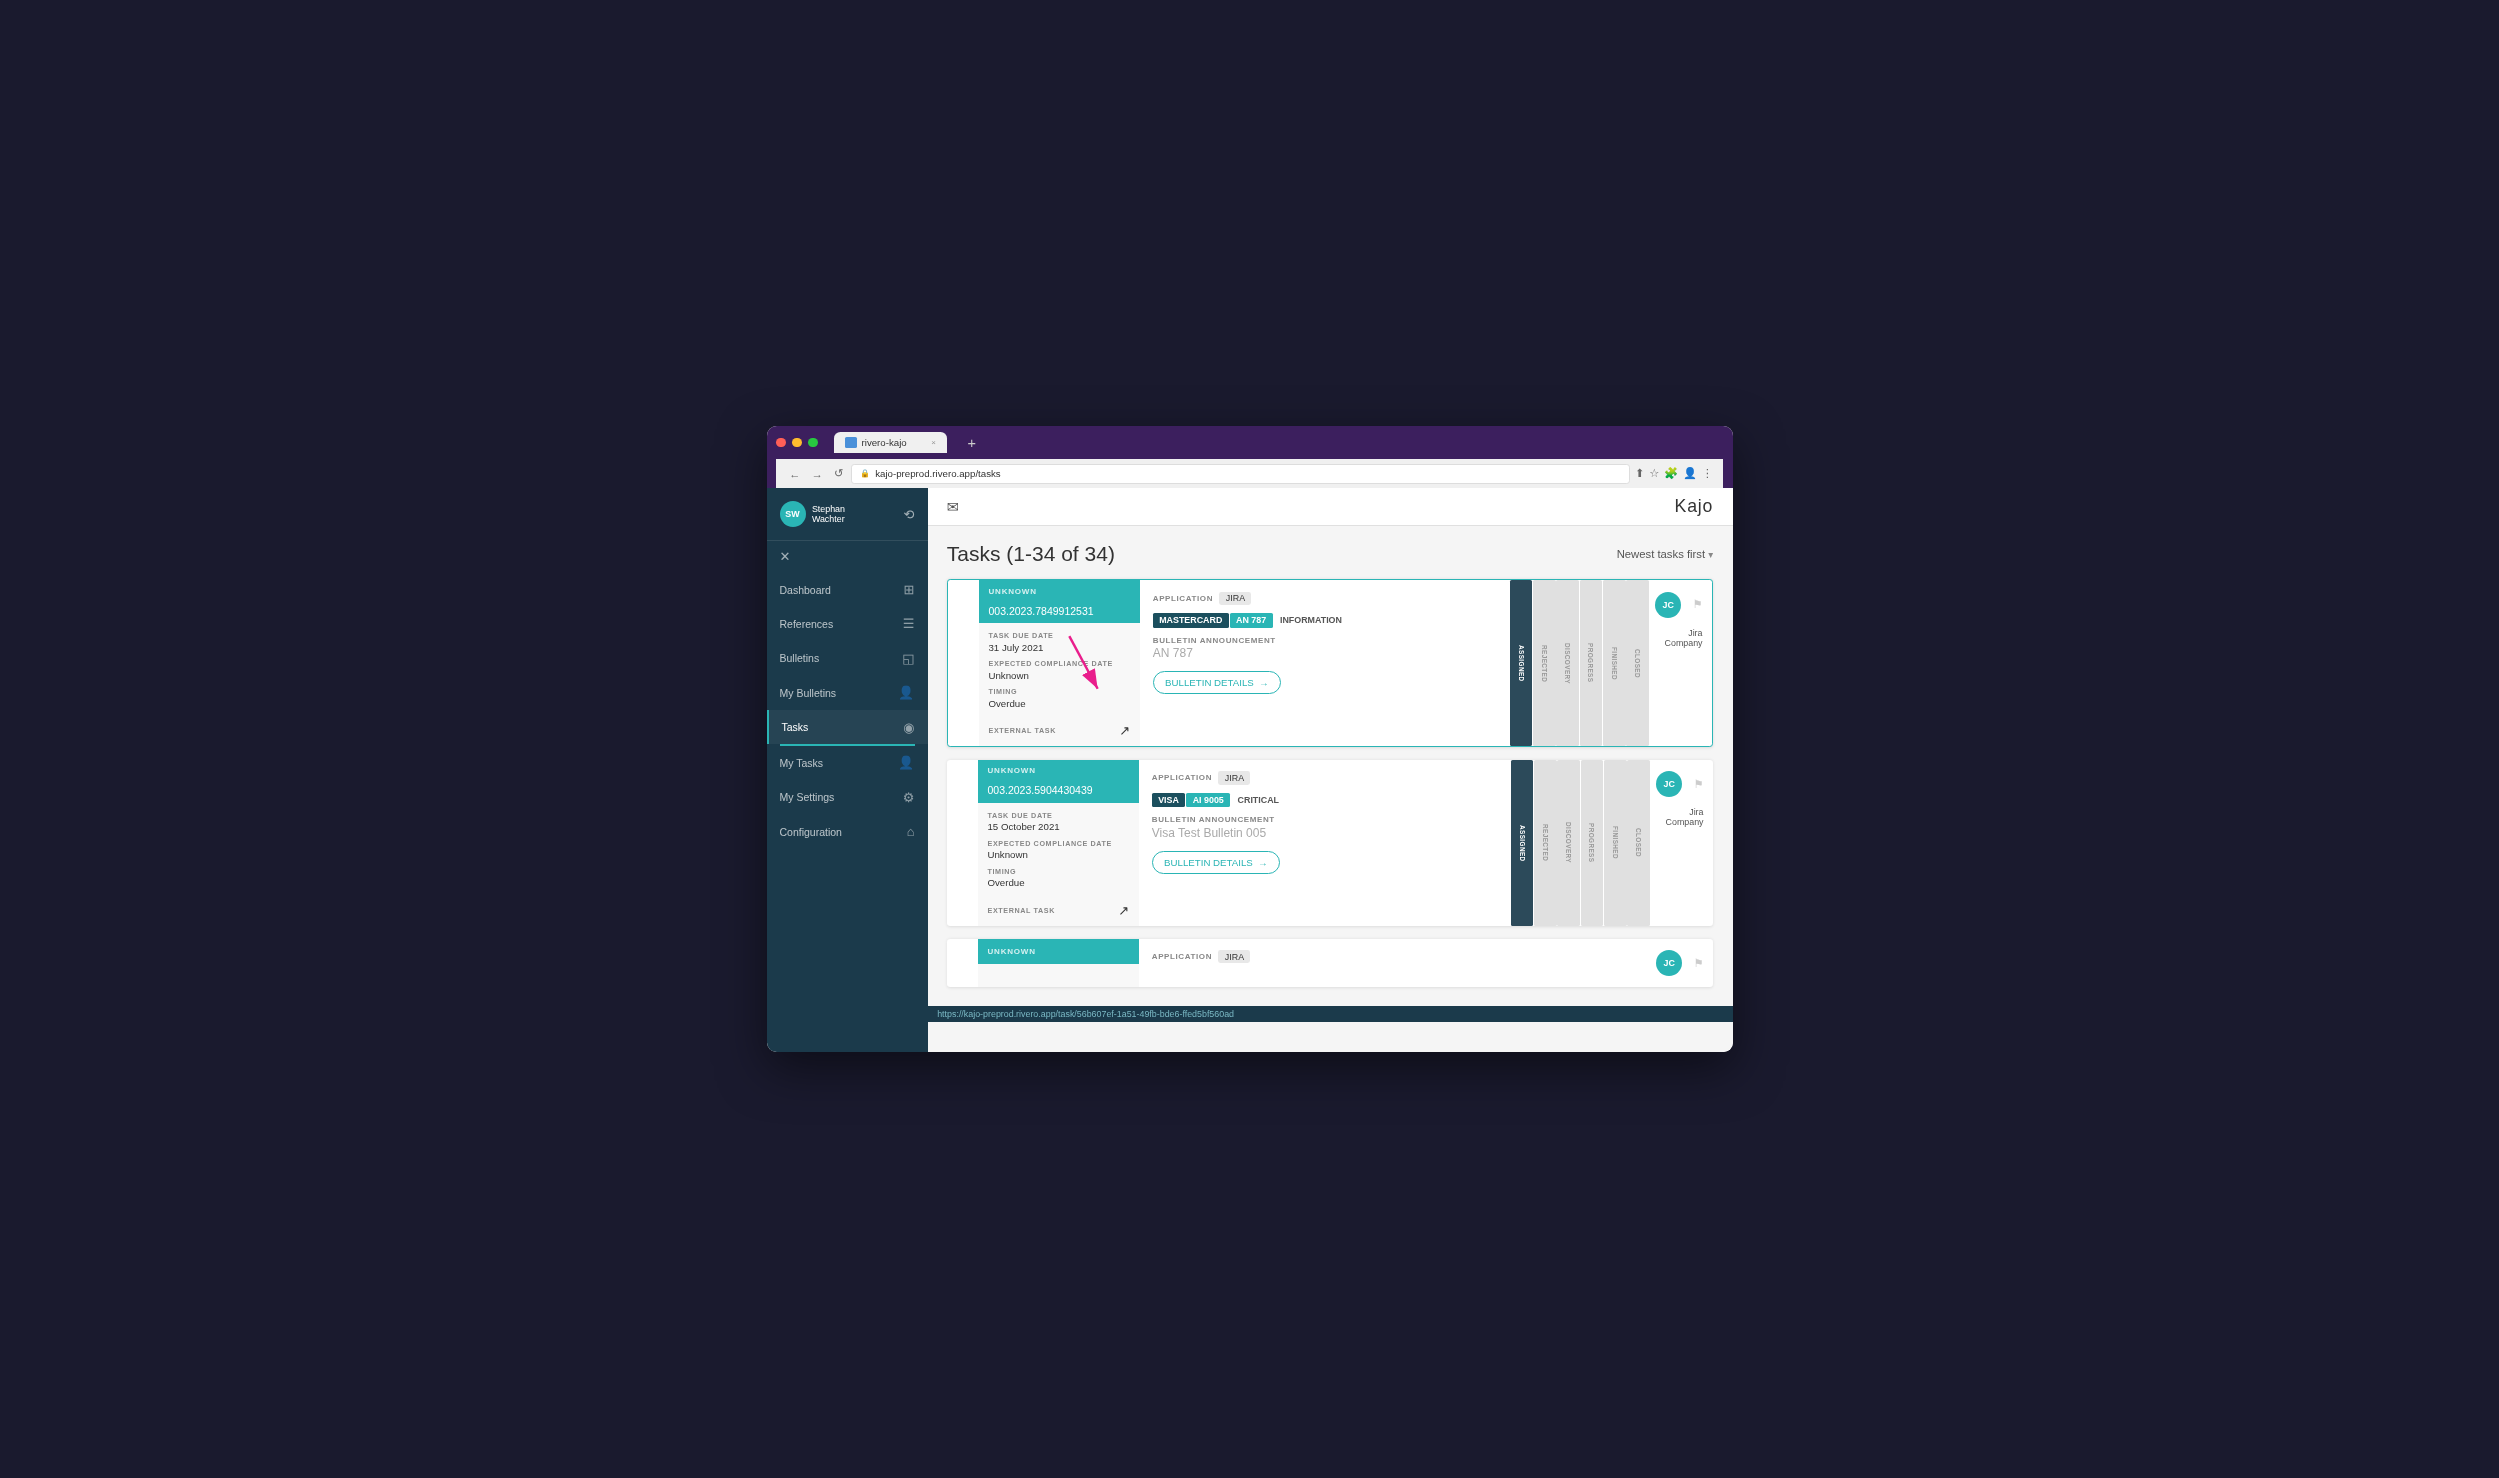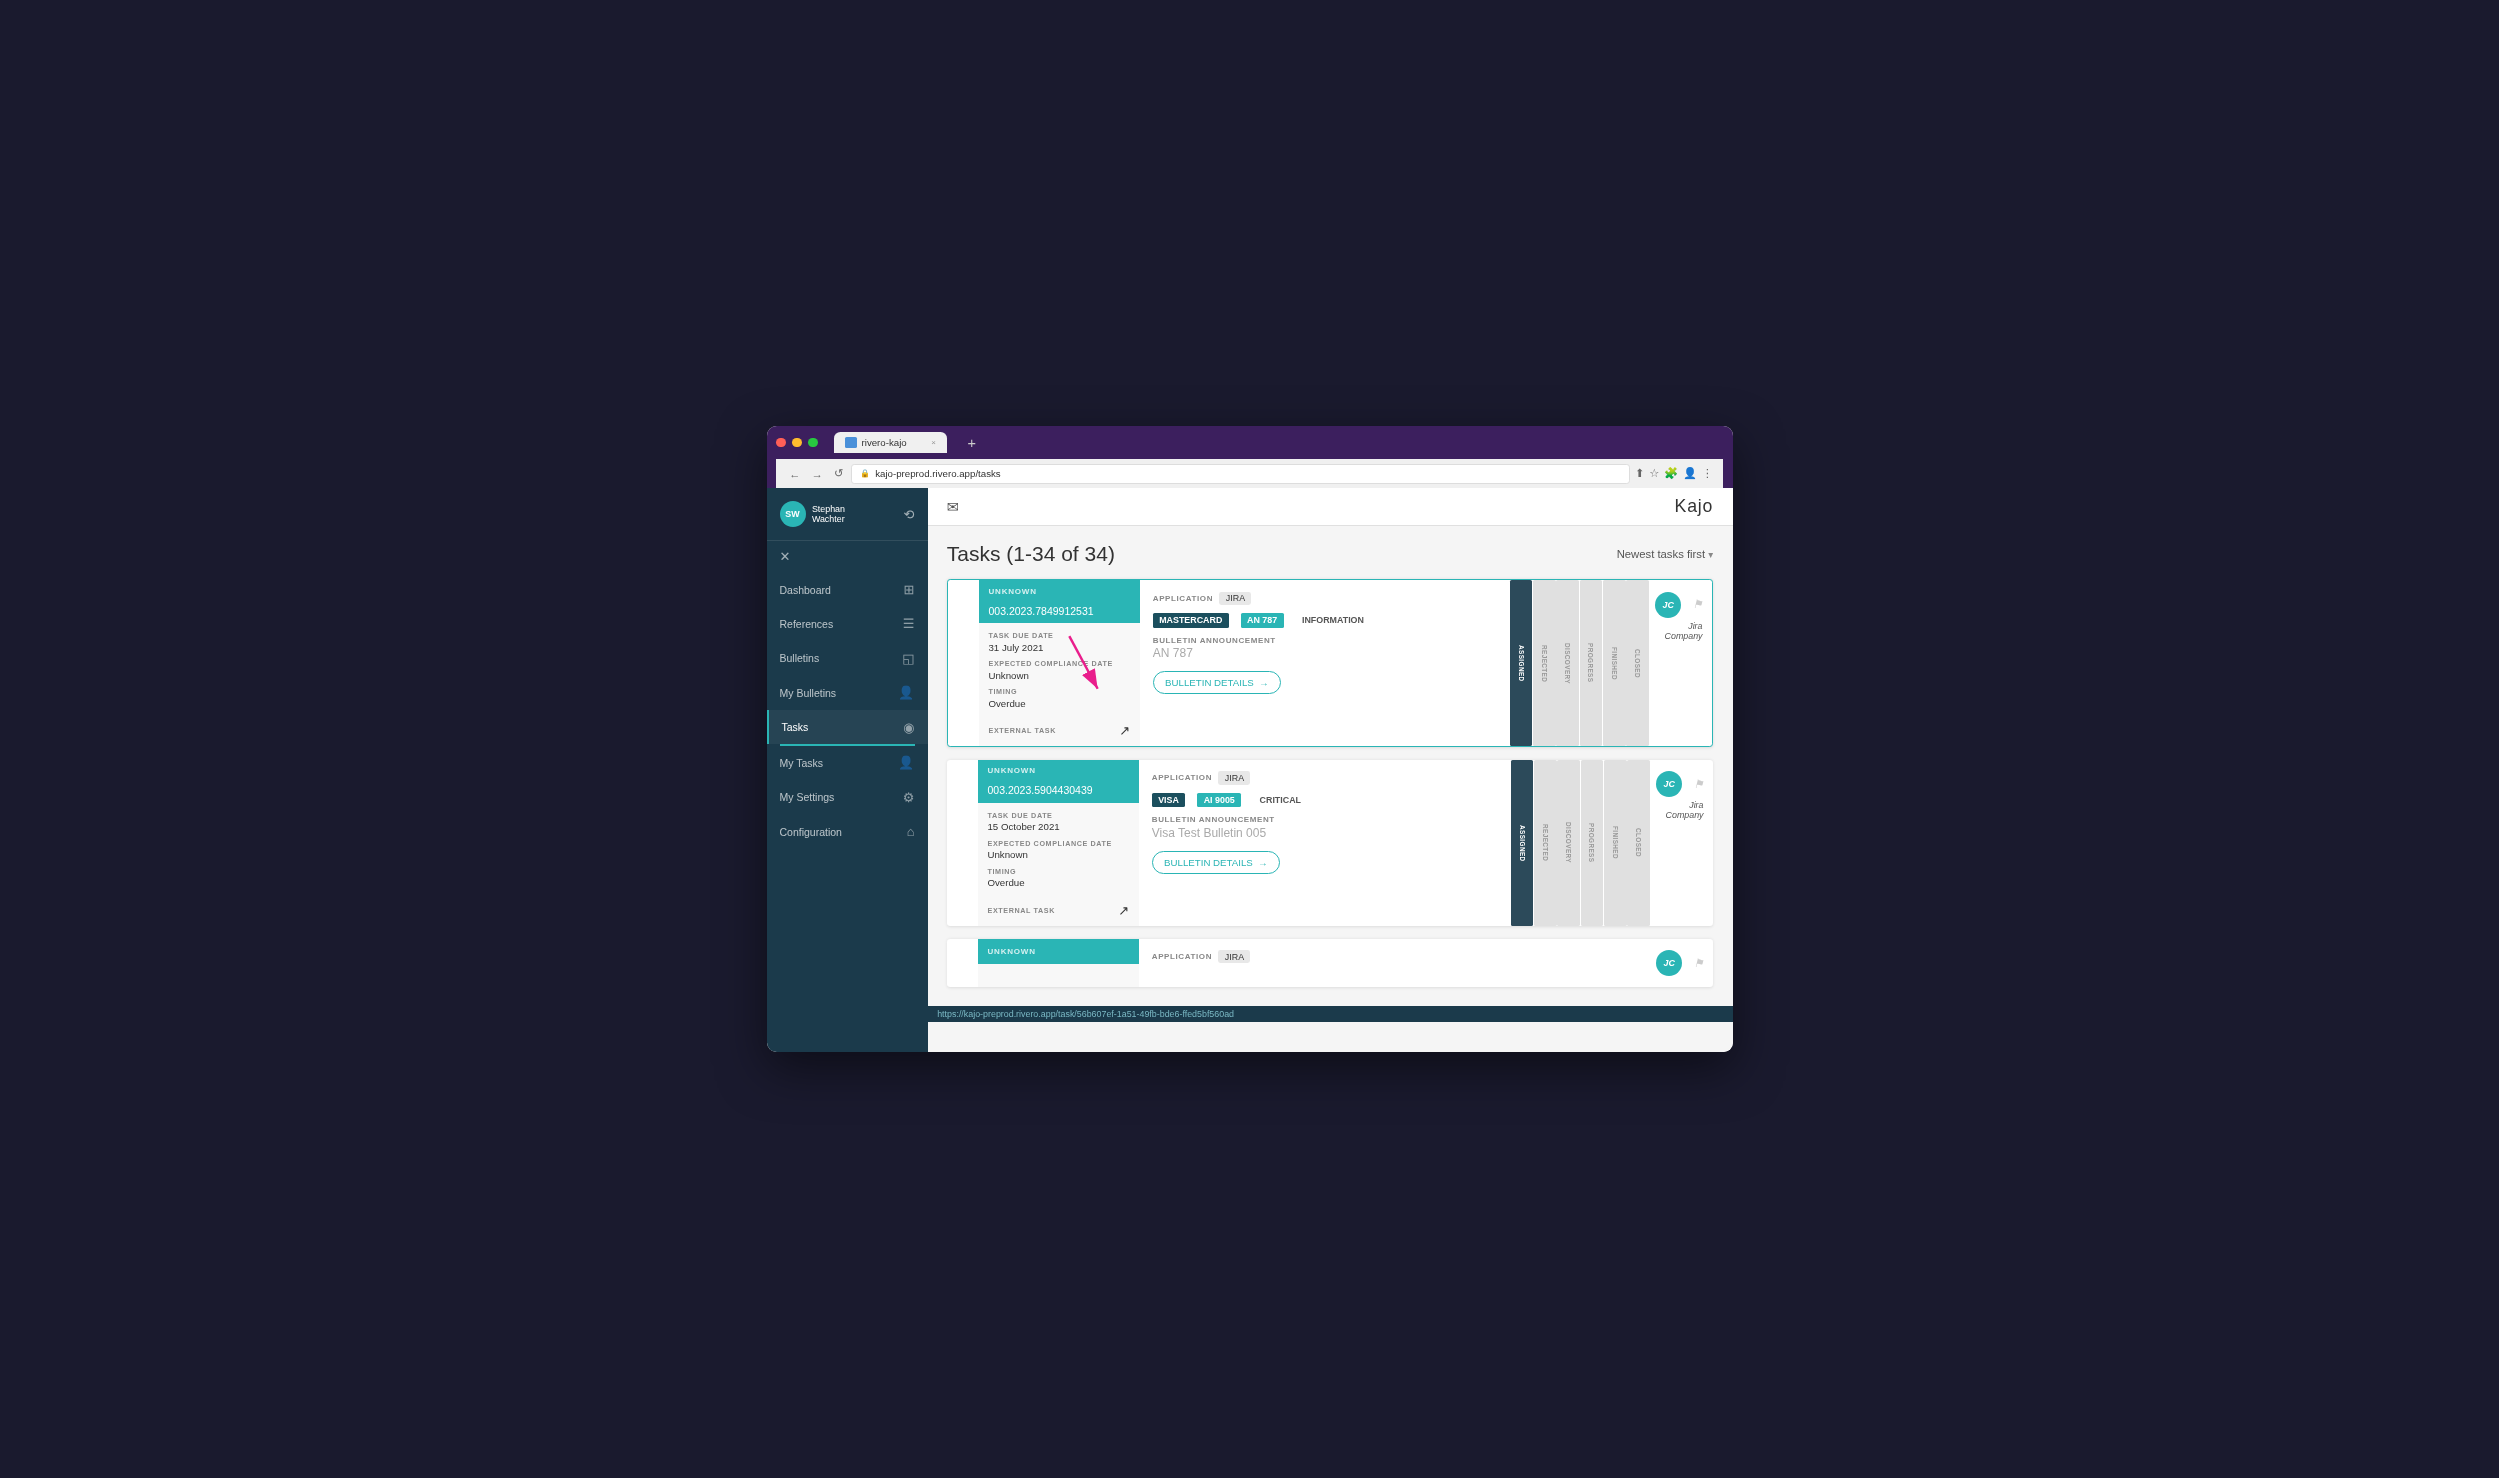--- a/index.html
+++ b/index.html
@@ -151,21 +151,21 @@
     }
     .task-app-row {
       display: flex; align-items: center; gap: 6.4px;
     }
     .app-label { font-size: 8px; color: #888; letter-spacing: 0.6px; font-weight: bold; }
     .app-badge {
       background: #e8e8e8; border-radius: 2.4px; padding: 1.6px 6.4px;
       font-size: 8.9px; color: #333; font-weight: 500;
     }
 
-    .task-tags { display: flex; align-items: flex-end; gap: 12px; flex-wrap: wrap; }
+    .task-tags { display: flex; align-items: flex-end; gap: 1px; flex-wrap: wrap; }
     .tag {
       padding: 2.4px 6.4px; border-radius: 1.6px; font-size: 8.9px; font-weight: bold;
     }
     .tag.dark-teal { background: #1b4f5e; color: white; }
     .tag.teal { background: #2ab5b5; color: white; }
     .tag.outline { background: transparent; border: none; color: #555; font-size: 8.9px; }
 
     .bulletin-label { font-size: 8px; color: #888; letter-spacing: 0.6px; font-weight: bold; }
     .bulletin-name { font-size: 12px; color: #aaa; margin-top: 1.6px; }
 
@@ -202,21 +202,21 @@
       background: #1b3a4b; color: #7ab8c4; font-size: 8.9px;
       padding: 3.2px 9.7px; flex-shrink: 0;
     }
 
     .task-right-section {
       display: flex; flex: 1;
     }
 
     .assignee-flag-col {
       display: flex; flex-direction: column; padding: 11.3px 9.7px 11.3px 0;
-      gap: 3px; flex-shrink: 0; font-style: italic;
+      gap: 10px; flex-shrink: 0;
     }
 
     .assignee-row {
       display: flex; align-items: center; gap: 4.8px;
     }
   </style>
 </head>
 <body>
 
 <div class="browser-window">

